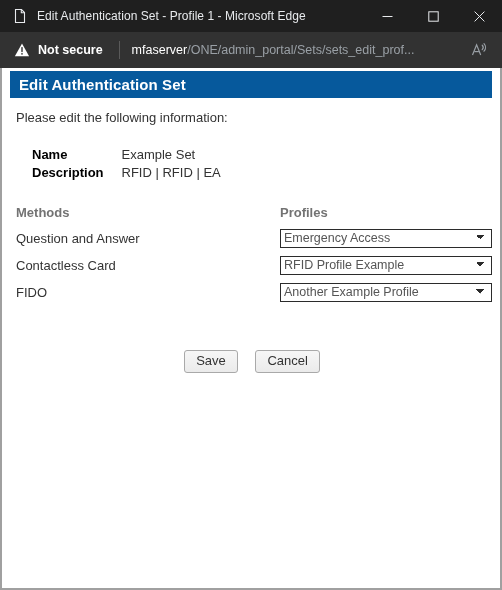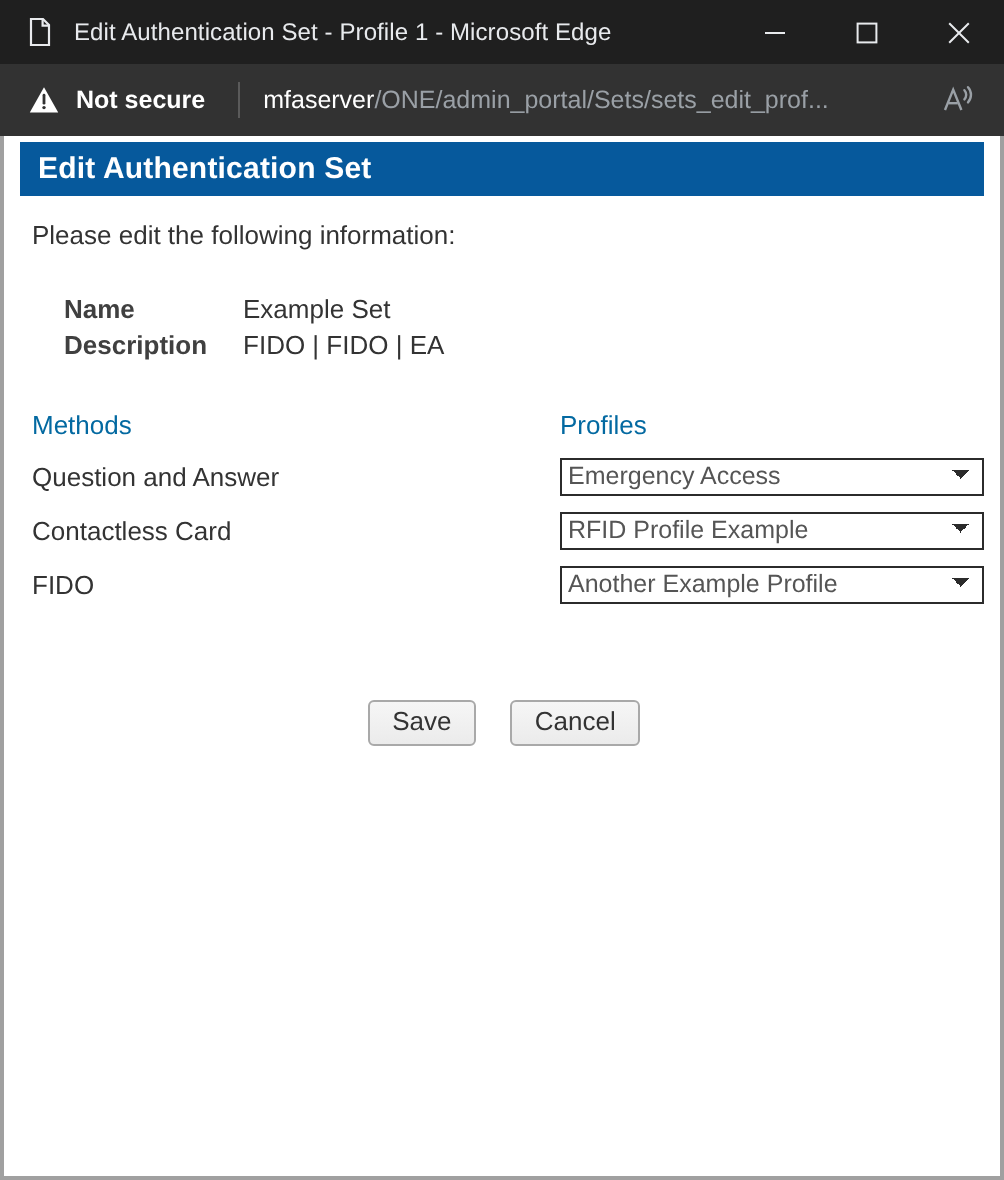--- a/index.html
+++ b/index.html
@@ -160,38 +160,38 @@
     border-collapse: collapse;
     font-size: 13px;
   }
   .info-table td {
     padding: 0 0 3px 0;
     vertical-align: top;
     color: #333333;
   }
   .info-table td.lbl {
     font-weight: bold;
-    color: #404040;
+    color: #000000;
     padding-right: 18px;
     white-space: nowrap;
     padding-left: 16px;
   }
 
   .methods-table {
     margin: 22px 0 0 14px;
     border-collapse: collapse;
     font-size: 13px;
     width: 476px;
     table-layout: fixed;
   }
   .methods-table th {
     text-align: left;
-    font-weight: normal;
-    font-size: 13px;
-    color: #0369a1;
+    font-weight: bold;
+    font-size: 13px;
+    color: #737373;
     padding: 0 0 7px 0;
   }
   .methods-table th.col-methods { width: 264px; }
   .methods-table th.col-profiles { width: 212px; }
   .methods-table td {
     padding: 0 0 4px 0;
     color: #333333;
     vertical-align: middle;
     height: 23px;
   }
@@ -305,21 +305,21 @@
       <div class="intro">Please edit the following information:</div>
 
       <table class="info-table">
         <tbody>
             <tr>
           <td class="lbl">Name</td>
           <td class="val">Example Set</td>
         </tr>
         <tr>
           <td class="lbl">Description</td>
-          <td class="val">FIDO | FIDO | EA</td>
+          <td class="val">RFID | RFID | EA</td>
         </tr>
       </tbody>
         </table>
 
       <table class="methods-table">
         <tbody>
             <tr>
           <th class="col-methods">Methods</th>
           <th class="col-profiles">Profiles</th>
         </tr>

